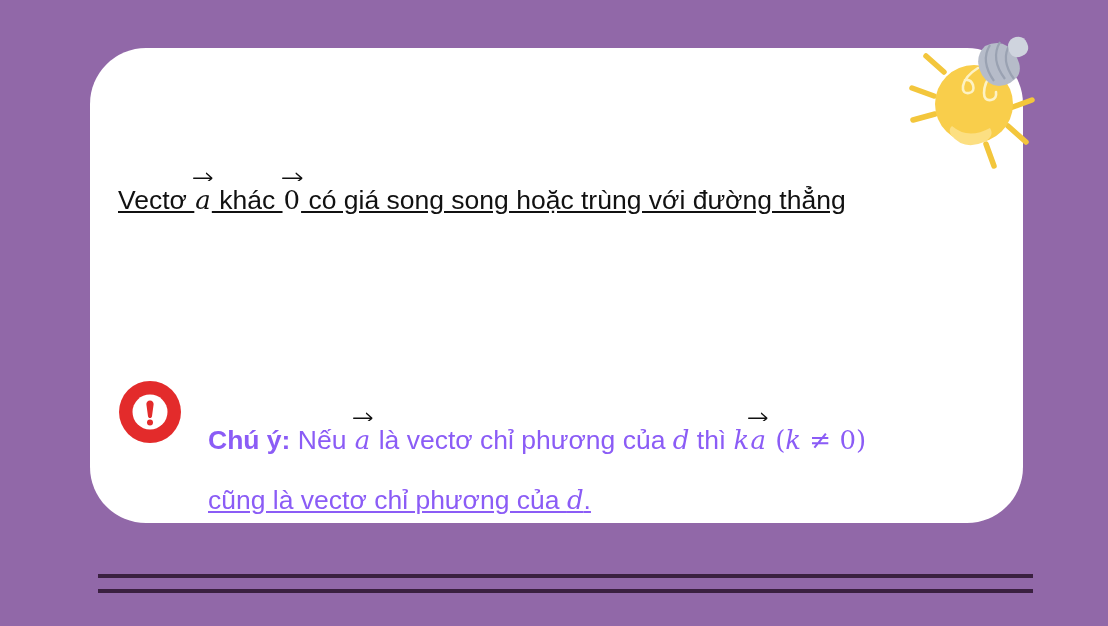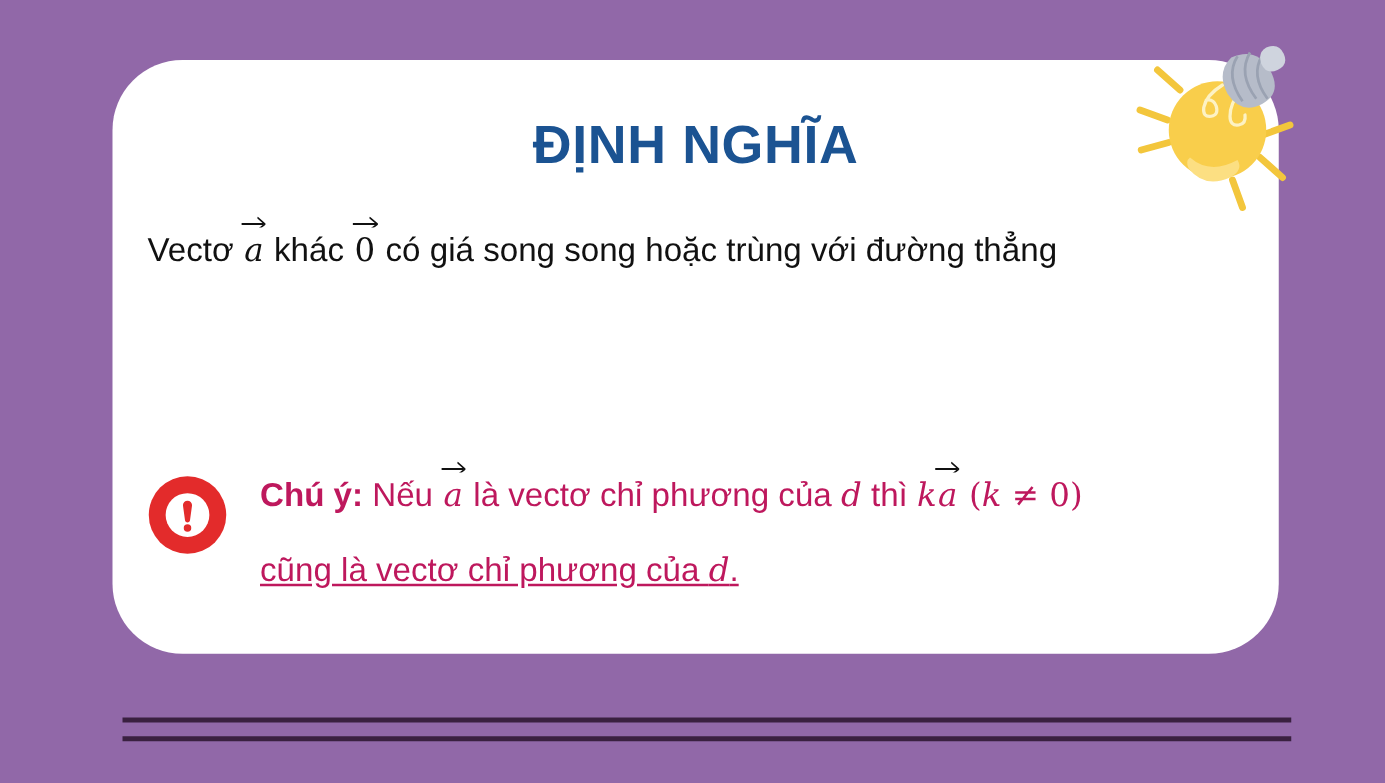--- a/index.html
+++ b/index.html
@@ -50,20 +50,21 @@
 
   
   #definition {
     position: absolute;
     left: 28px;
     top: 134px;
     width: 900px;
     font-size: 26.5px;
     line-height: 1.42;
     color: #111111;
+    text-decoration: underline;
   }
   #definition .line {
     margin-bottom: 30px;
   }
   #definition .line:last-child { margin-bottom: 0; }
 
   
   #note-block {
     position: absolute;
     left: 28px;
@@ -76,21 +77,22 @@
     flex: 0 0 auto;
     width: 64px;
     height: 64px;
     margin-top: 2px;
     margin-right: 26px;
   }
   #note-text {
     flex: 1 1 auto;
     font-size: 26.5px;
     line-height: 1.42;
-    color: #be185d;
+    color: #8b5cf6;
+    margin-top: 44px;
   }
   #note-text .line { margin-bottom: 22px; }
   #note-text .line:last-child { margin-bottom: 0; text-decoration: underline; }
 
   .b { font-weight: bold; }
 
   
   .math {
     font-family: "DejaVu Serif", "Liberation Serif", serif;
     font-style: italic;
@@ -141,21 +143,20 @@
   #rule-1 { top: 574px; }
   #rule-2 { top: 589px; }
 </style>
 </head>
 <body>
 
 <div id="slide">
 
   <div id="card">
 
-    <div id="title">ĐỊNH NGHĨA</div>
 
     <div id="definition">
 
       <div class="line"><span>Vectơ </span><span class="vec"><span class="arw">
               <svg viewBox="0 0 40 12" preserveAspectRatio="none">
                 <path d="M1 8 L34 8 M26 2.5 L37 8 L26 13" fill="none" stroke="#111" stroke-width="1.7" stroke-linecap="round" stroke-linejoin="round"></path>
               </svg>
             </span><span>a</span></span><span> khác </span><span class="vec"><span class="arw">
               <svg viewBox="0 0 40 12" preserveAspectRatio="none">
                 <path d="M1 8 L34 8 M26 2.5 L37 8 L26 13" fill="none" stroke="#111" stroke-width="1.7" stroke-linecap="round" stroke-linejoin="round"></path>

